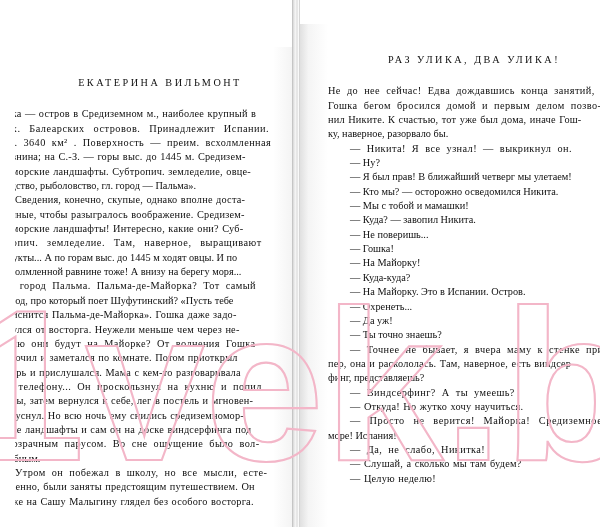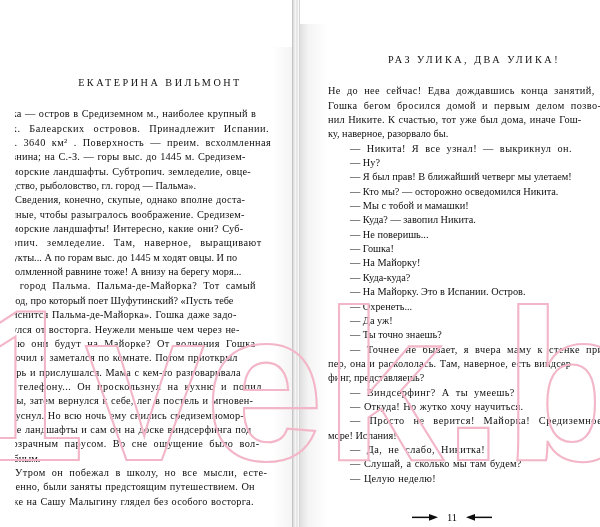--- a/index.html
+++ b/index.html
@@ -215,31 +215,20 @@
         <p class="dlg pad2">— Виндсерфинг? А ты умеешь?</p>
         <p class="dlg pad">— Откуда! Но жутко хочу научиться.</p>
         <p class="ind2 pad3">— Просто не верится! Майорка! Средиземное</p>
         <p>море! Испания!</p>
         <p class="dlg pad2">— Да, не слабо, Никитка!</p>
         <p class="dlg pad">— Слушай, а сколько мы там будем?</p>
         <p class="dlg pad">— Целую неделю!</p>
       </div>
     </div>
 
-    <div class="folio right-folio" style="left:0;width:300px;">
-      <svg class="orn" width="26" height="9" viewBox="0 0 26 9">
-        <rect x="0" y="3.6" width="19" height="1.5" fill="#0d0d0d"></rect>
-        <polygon points="17,1 26,4.35 17,7.7" fill="#0d0d0d"></polygon>
-      </svg>
-      <span class="folio-num">11</span>
-      <svg class="orn" width="26" height="9" viewBox="0 0 26 9">
-        <rect x="7" y="3.6" width="19" height="1.5" fill="#0d0d0d"></rect>
-        <polygon points="9,1 0,4.35 9,7.7" fill="#0d0d0d"></polygon>
-      </svg>
-    </div>
   </div>
 
   <div id="gutter"></div>
   <div id="gutter-line"></div>
 
   <svg id="watermark" viewBox="0 0 600 527">
     <text x="300" y="460" font-size="215" text-anchor="middle">21vek.by</text>
   </svg>
 
 </div>

